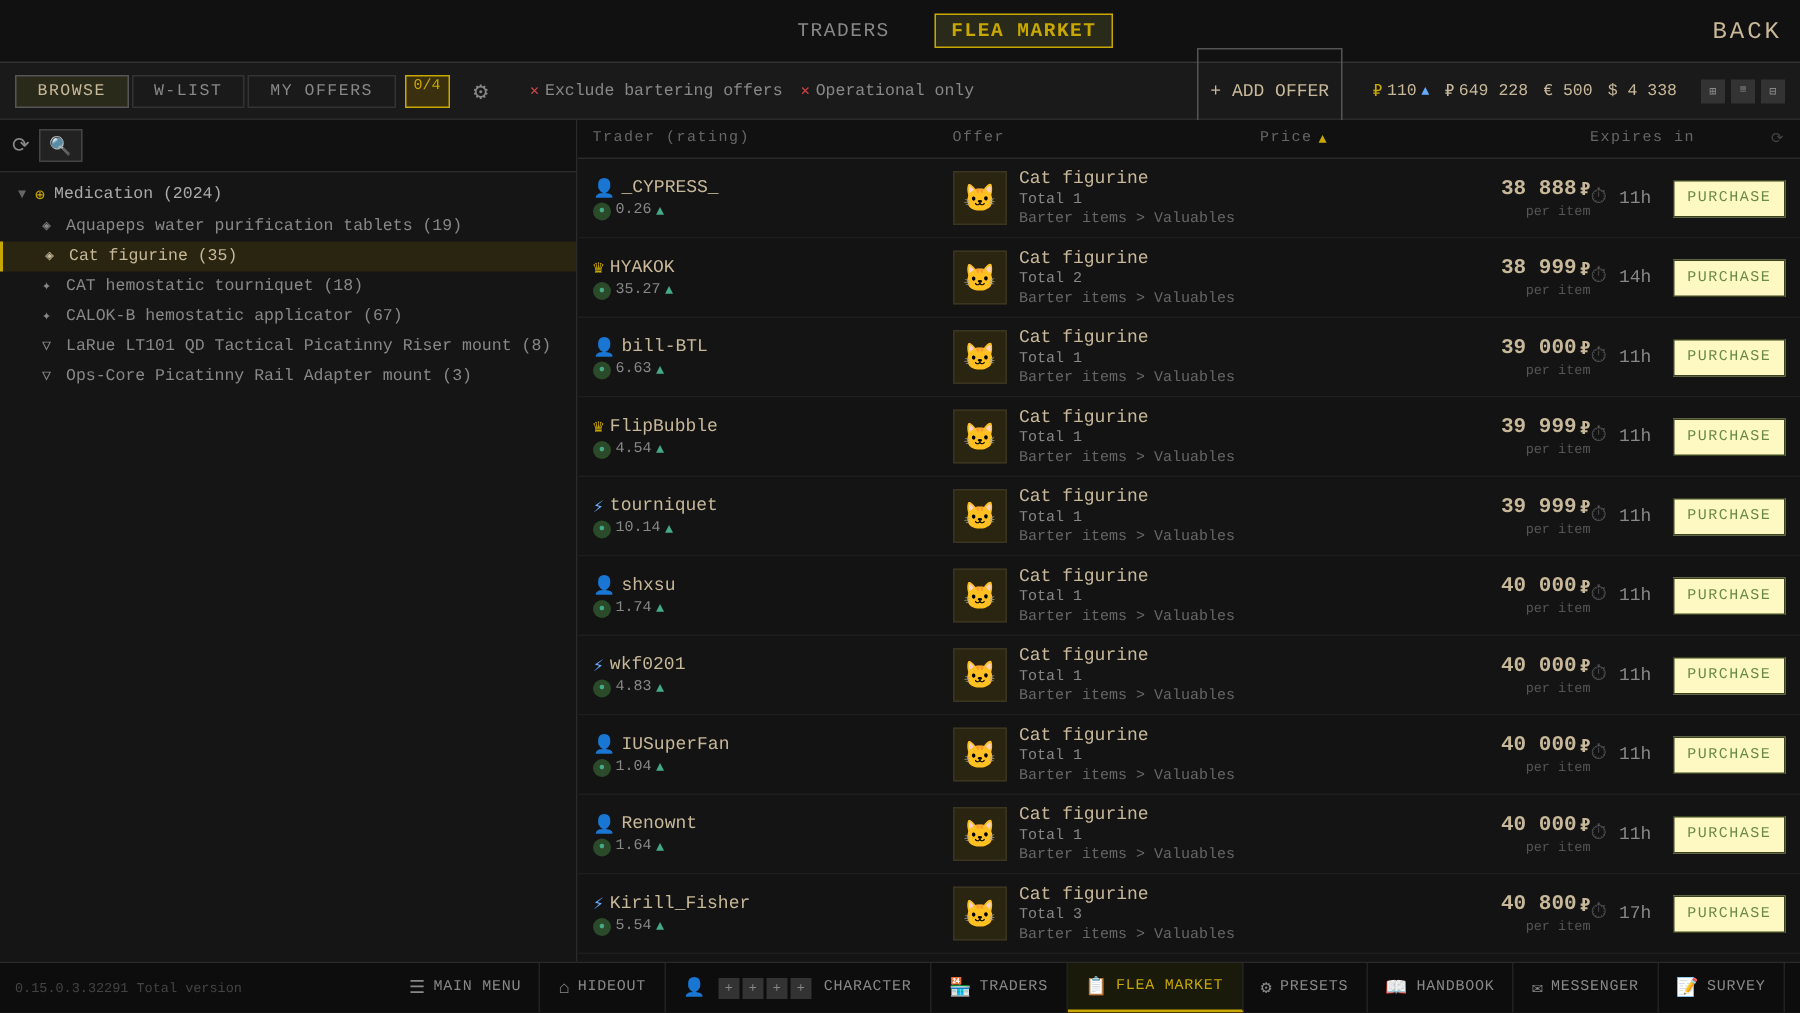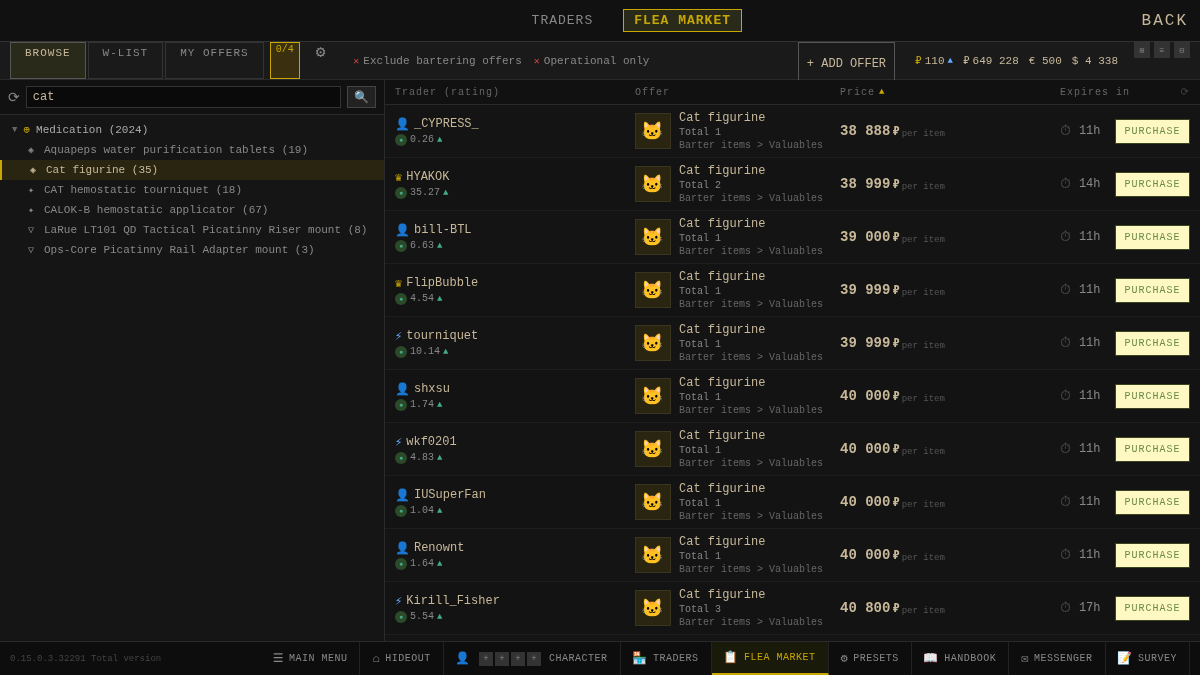--- a/index.html
+++ b/index.html
@@ -45,20 +45,21 @@
     .back-btn {
       color: #c8b89a;
       font-size: 16px;
       letter-spacing: 2px;
       cursor: pointer;
     }
 
     
     .second-bar {
       display: flex;
+      align-items: center;
       background: #1a1a1a;
       height: 38px;
       padding: 0 10px;
       border-bottom: 1px solid #2a2a2a;
       gap: 8px;
     }
     .browse-tabs {
       display: flex;
       gap: 2px;
     }
@@ -341,21 +342,21 @@
       font-size: 10px;
       color: #888;
     }
     .offer-category {
       font-size: 10px;
       color: #666;
     }
 
     .price-cell {
       display: flex;
-      flex-direction: row;
+      flex-direction: column;
       align-items: flex-end;
       gap: 2px;
     }
     .price-value {
       font-size: 14px;
       color: #c8b89a;
       display: flex;
       align-items: center;
       gap: 2px;
       font-weight: bold;
@@ -509,21 +510,20 @@
     <div class="grid-icon">≡</div>
     <div class="grid-icon">⊟</div>
   </div>
 </div>
 
 <div class="main-content">
 
   <div class="sidebar">
     <div class="search-bar">
       <div class="refresh-btn">⟳</div>
-      <input class="search-input" type="text" value="cat" placeholder="Search..." style="">
       <button class="search-btn">🔍</button>
     </div>
     <div class="sidebar-list">
       <div class="sidebar-category">
         <span class="chevron">▼</span>
         <span style="color:#c8a800;font-size:11px;">⊕</span>
         <span>Medication (2024)</span>
       </div>
       <div class="sidebar-item">
         <span class="sidebar-item-icon">◈</span>

